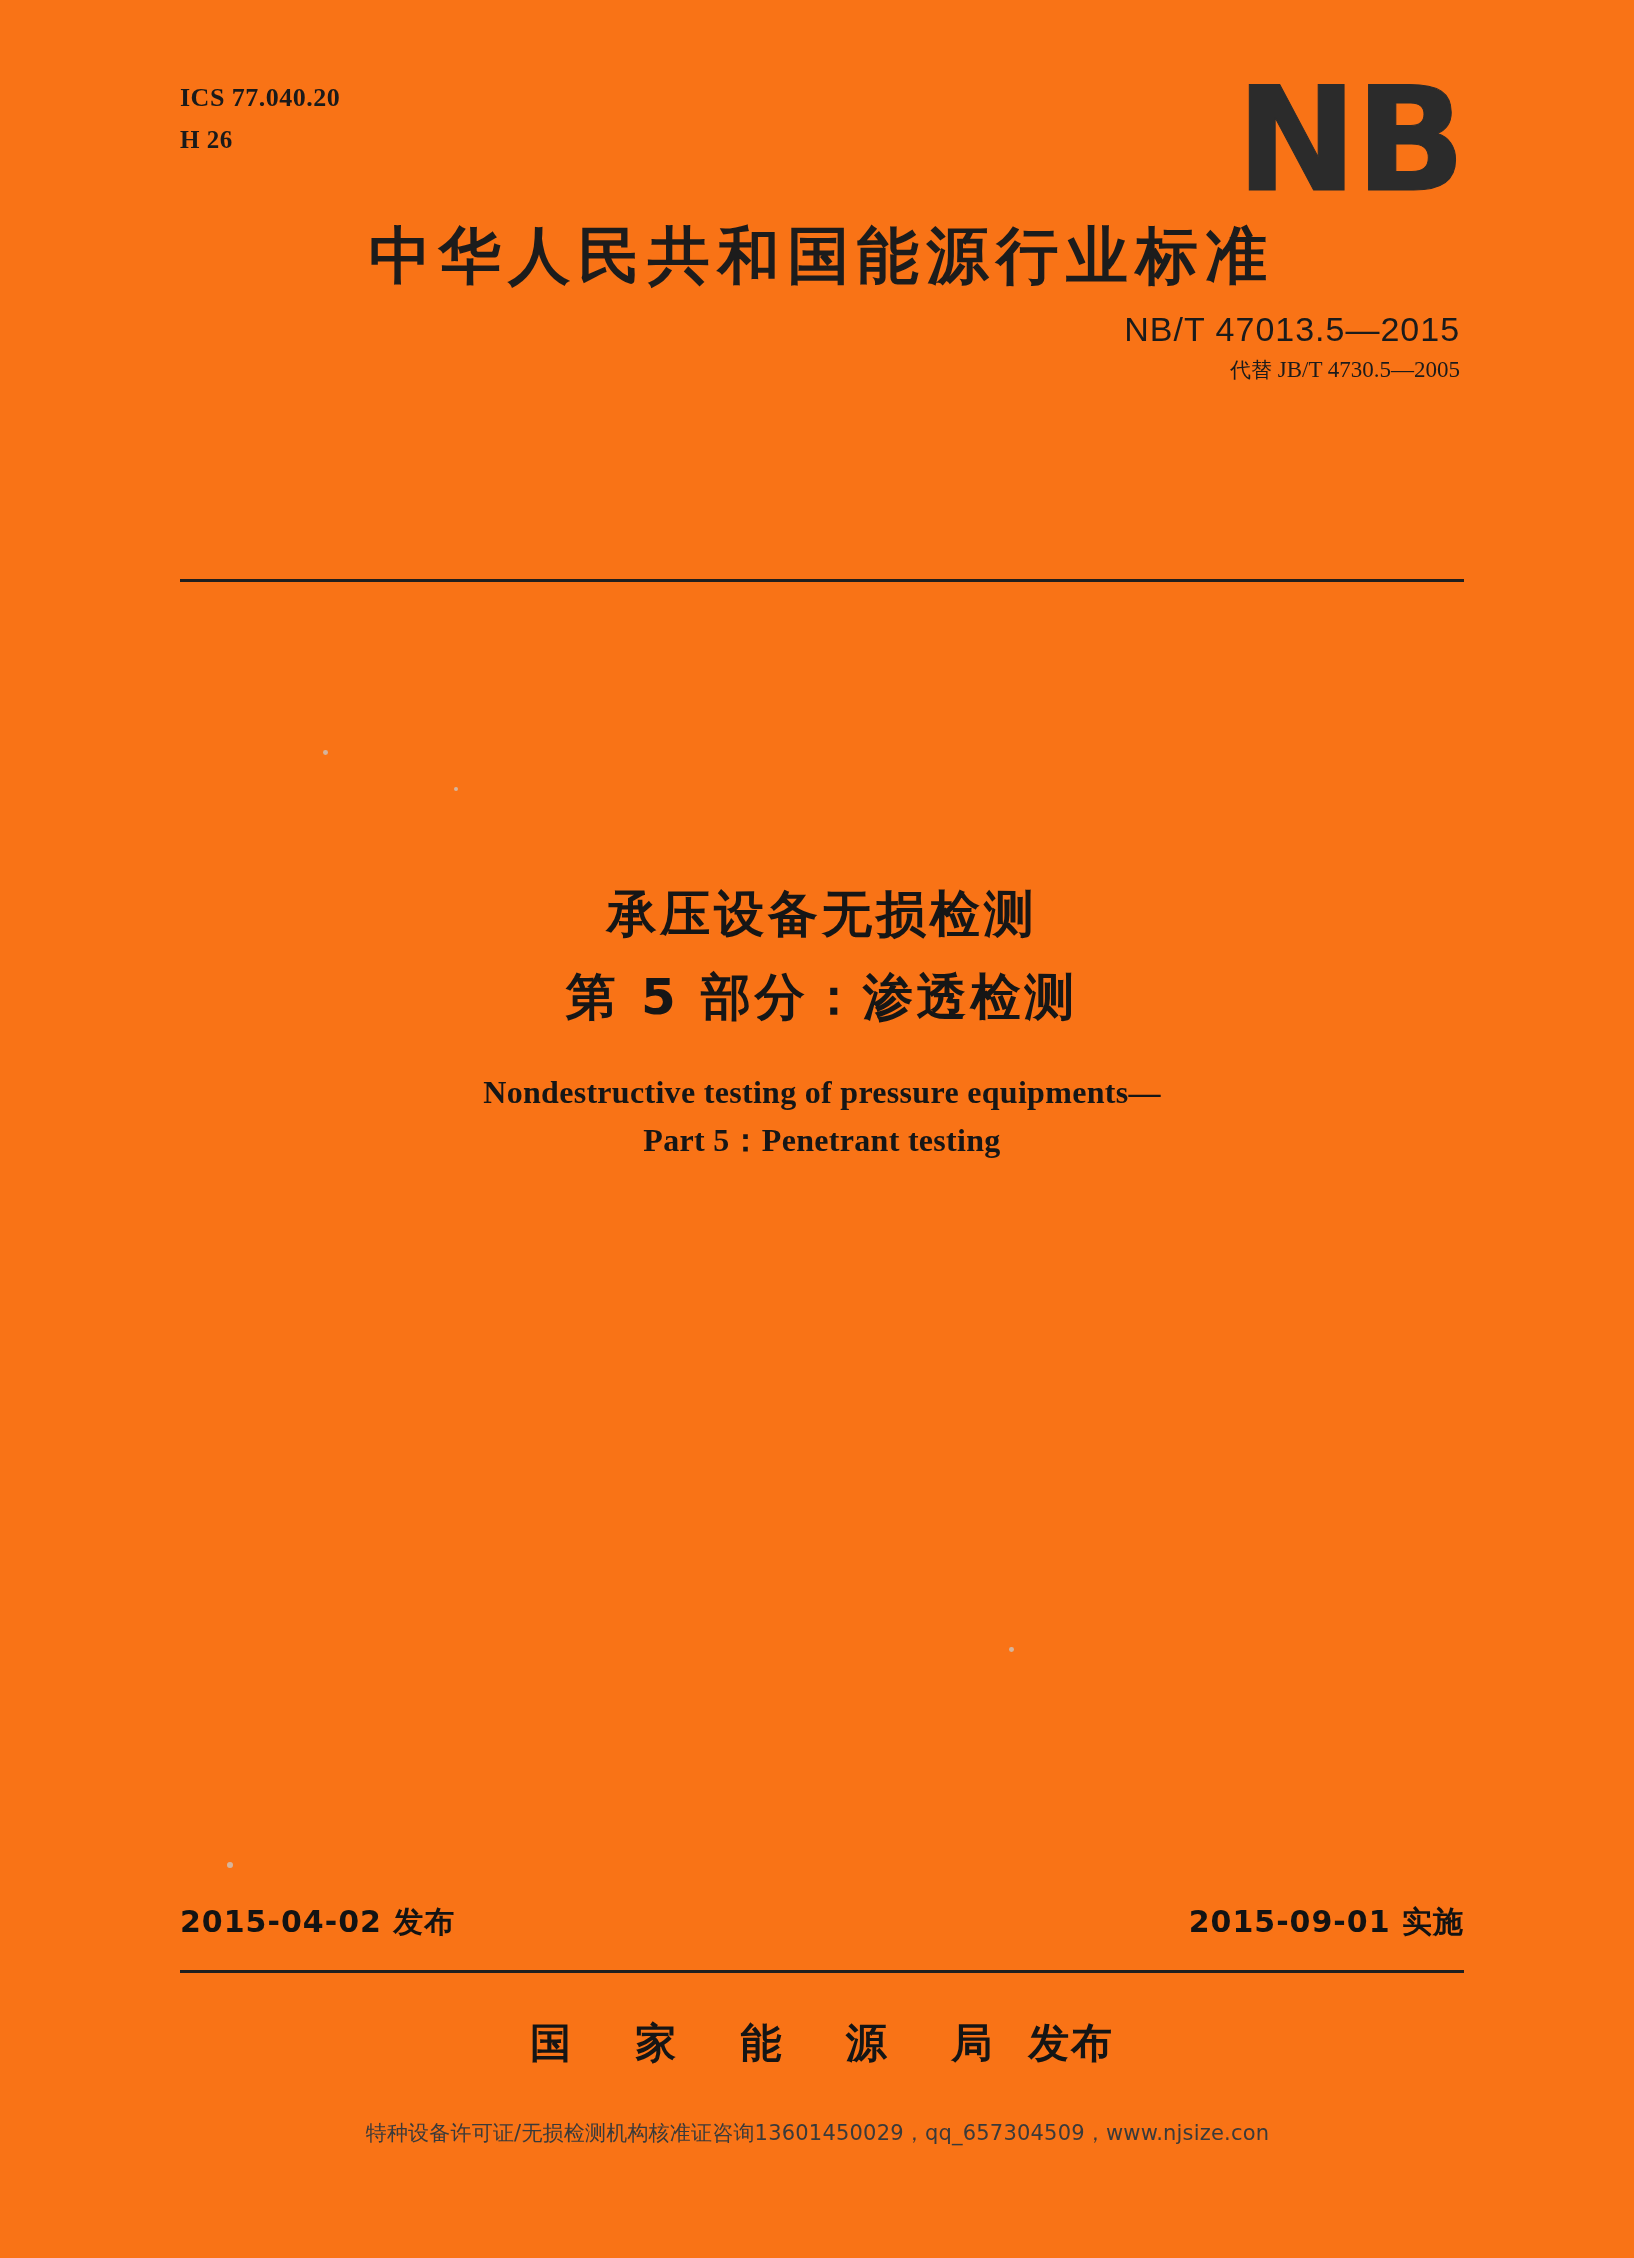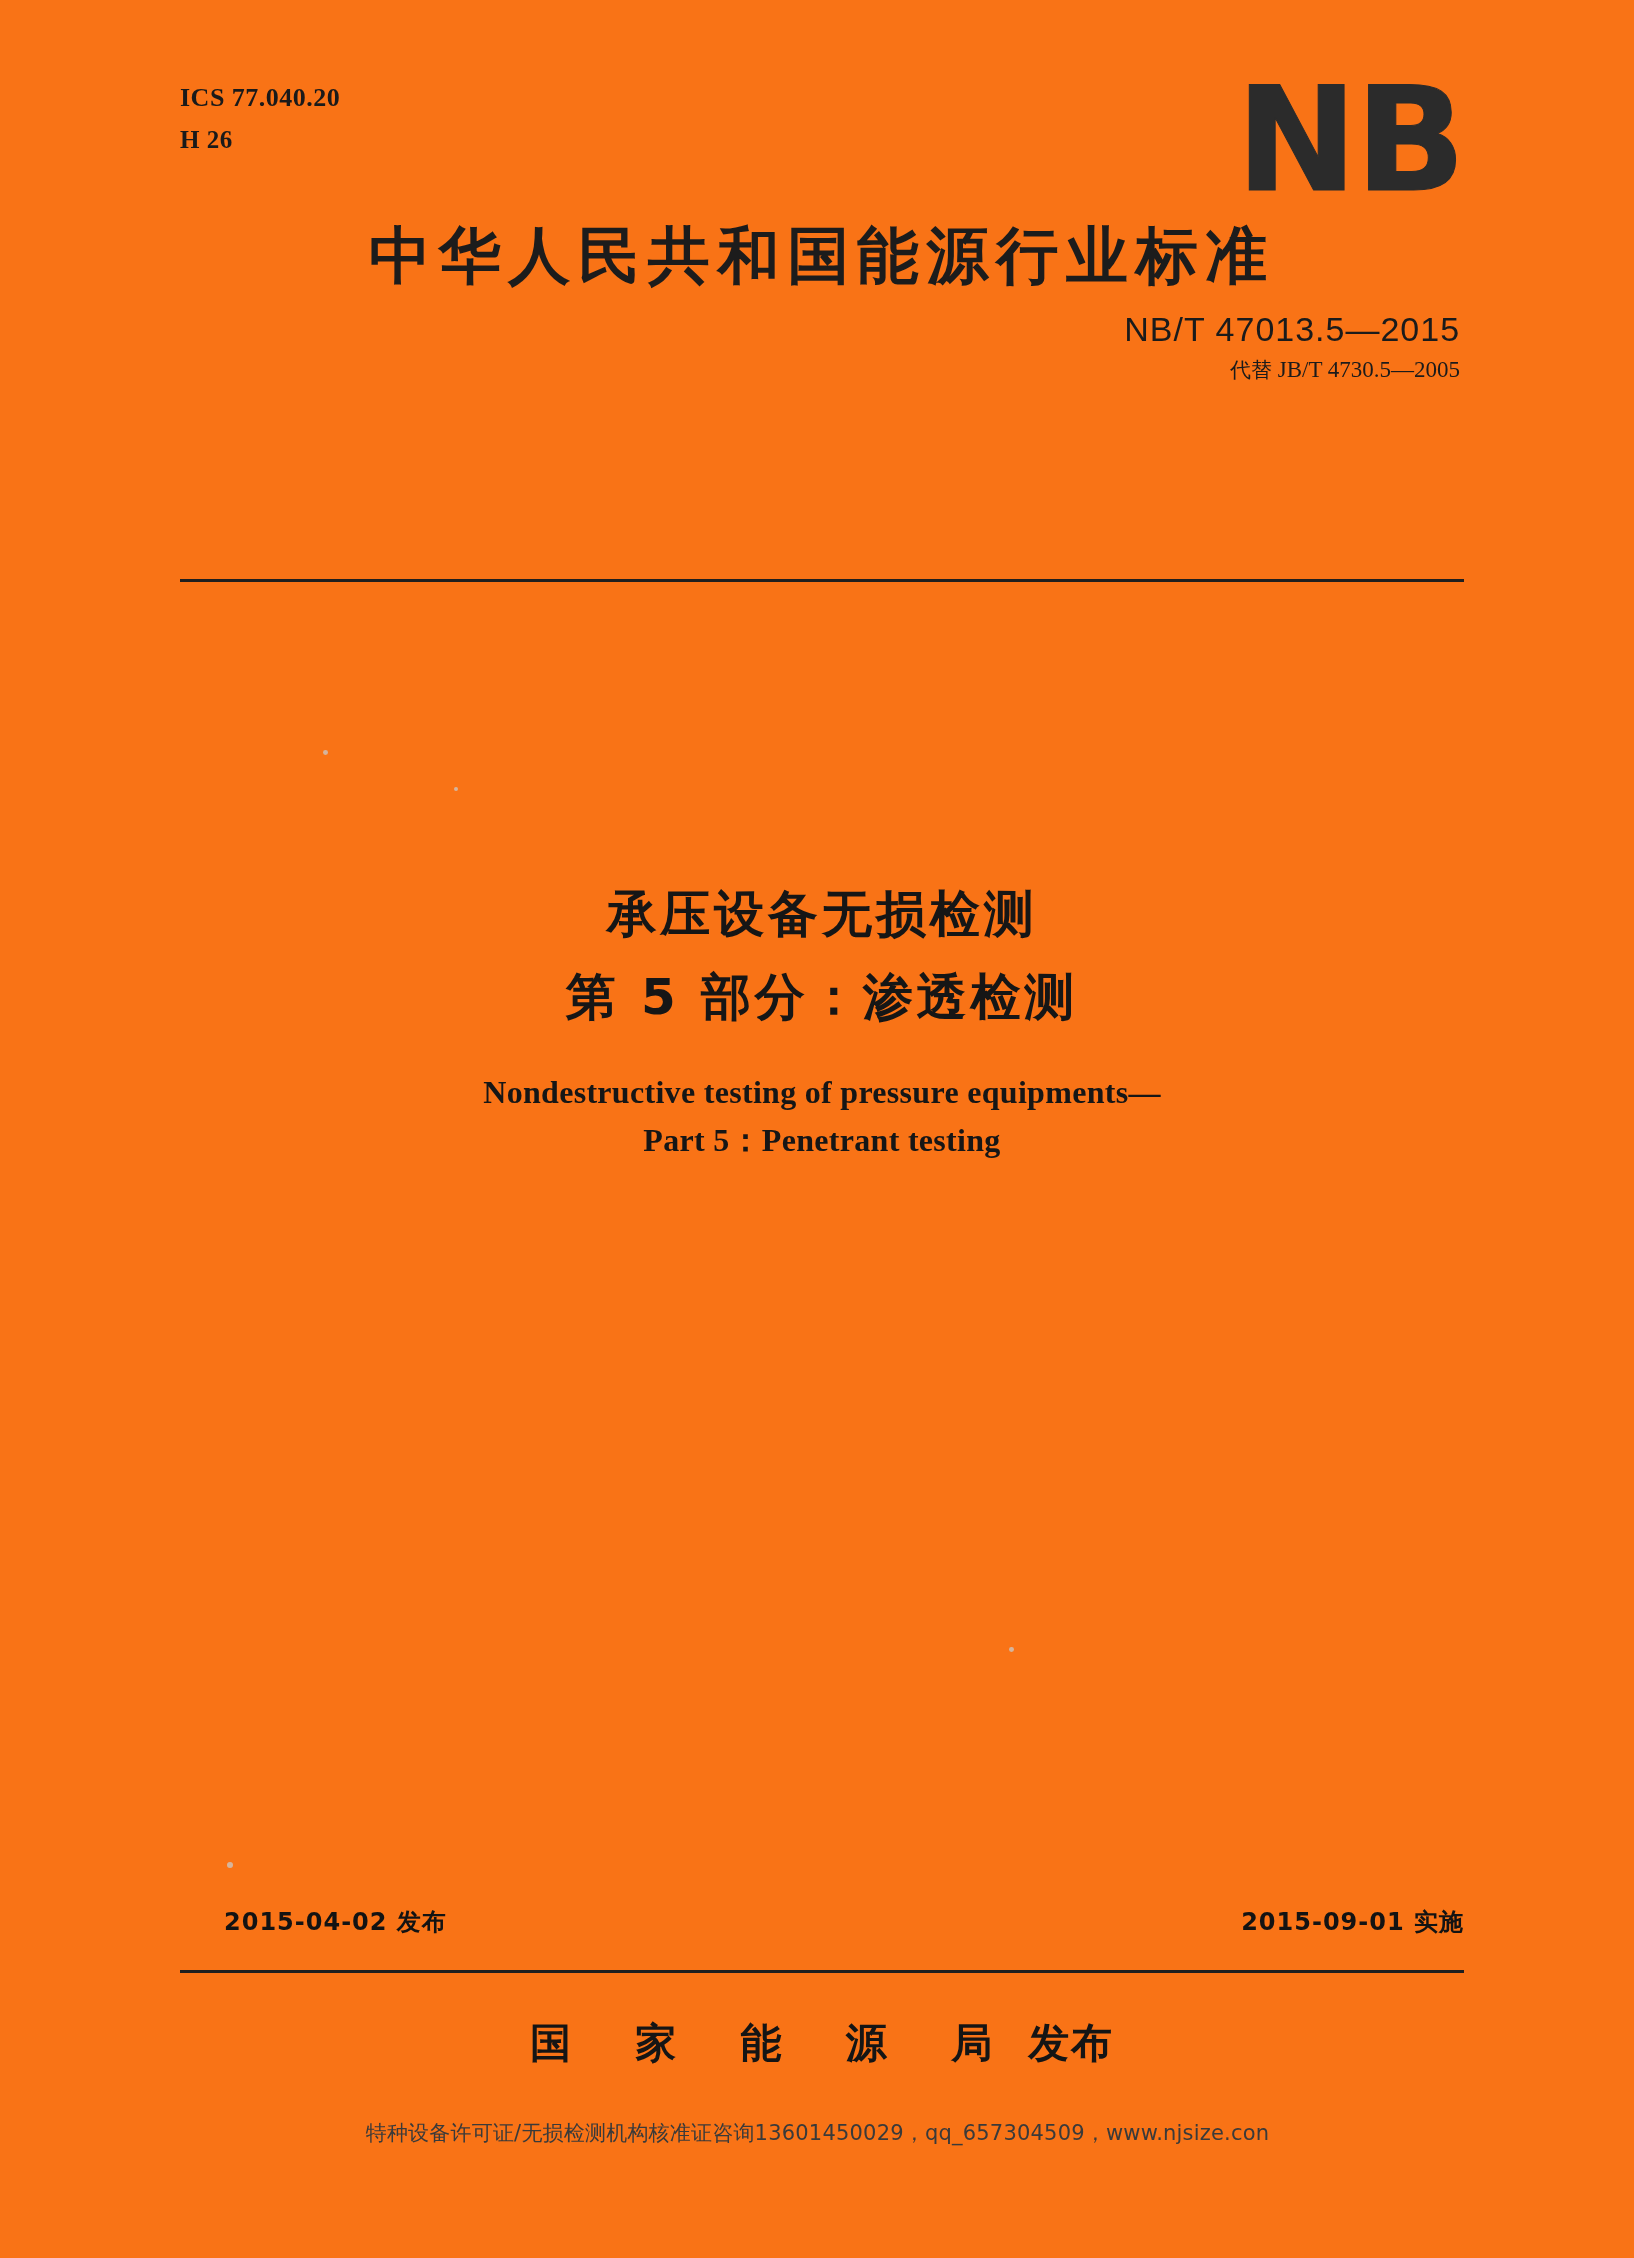--- a/index.html
+++ b/index.html
@@ -133,25 +133,24 @@
     left: 180px;
     top: 1897px;
     width: 1284px;
     height: 58px;
   }
   .date-left, .date-right {
     position: absolute;
     top: 0;
     font-family: "DejaVu Sans", sans-serif;
     font-weight: bold;
-    font-size: 24px;
+    font-size: 30px;
     line-height: 50px;
     letter-spacing: 1px;
     color: #131313;
-    margin-left: 44px;
   }
   .date-left { left: 0; }
   .date-right { right: 0; }
 
   .rule-bottom {
     position: absolute;
     left: 180px;
     top: 1970px;
     width: 1284px;
     height: 2.9px;

